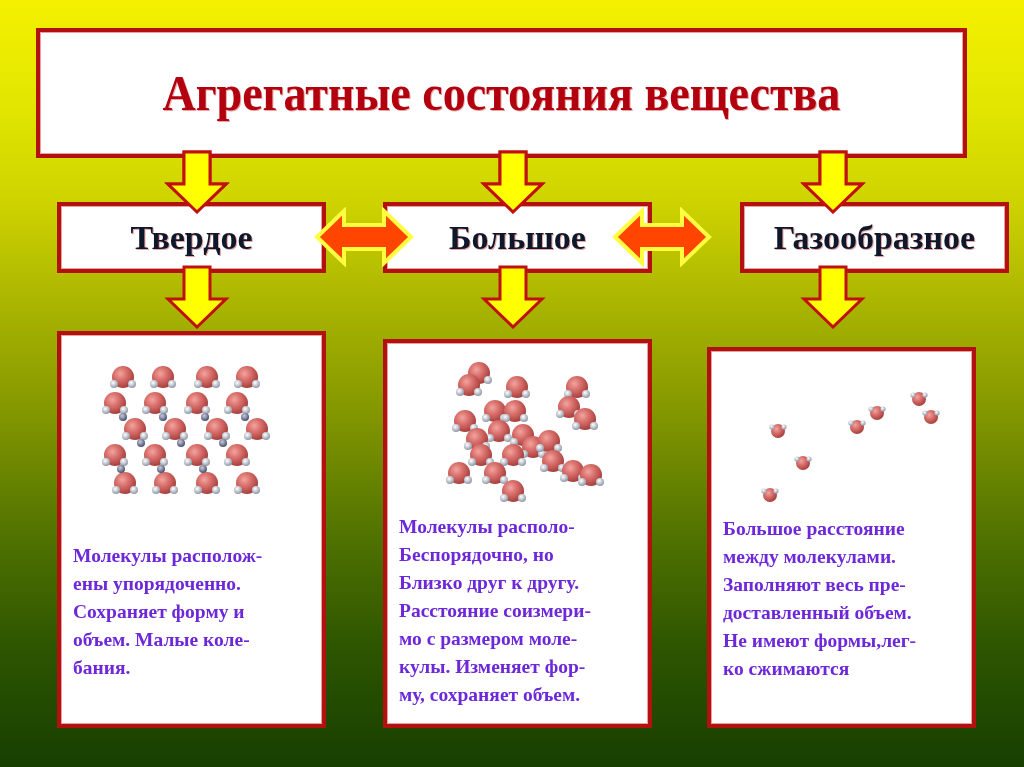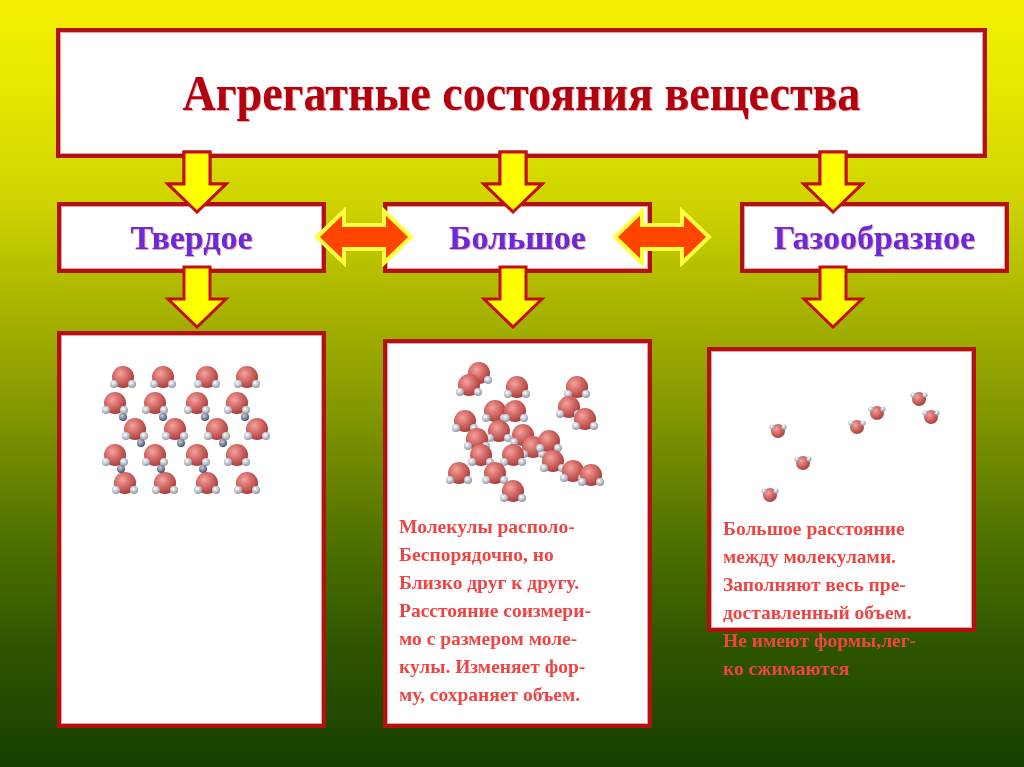--- a/index.html
+++ b/index.html
@@ -7,35 +7,35 @@
       width: 1024px; height: 767px; position: relative; overflow: hidden;
       background: linear-gradient(to bottom, #f5f000 0%, #e4e800 12%, #cfd400 26%, #a9b400 40%, #7f9400 55%, #507200 70%, #2e5600 84%, #173f00 100%);
       font-family: "Liberation Serif", serif;
     }
     .box {
       position: absolute; background: #ffffff;
       border: 4px solid #b31010;
       box-shadow: 0 0 0 1px #e8a0a0 inset;
       box-sizing: border-box;
     }
-    .title-box { left: 56px; top: 28px; width: 931px; height: 130px; display:flex; align-items:center; justify-content:center; }
+    .title-box { left: 36px; top: 28px; width: 931px; height: 130px; display:flex; align-items:center; justify-content:center; }
     .title-text {
       color: #b3000f; font-weight: bold; font-size: 50px; letter-spacing: 0px;
       transform: scaleX(0.92); white-space: nowrap;
       text-shadow: 1px 1px 0 #e7a4a4;
     }
     .state-box { top: 202px; height: 71px; width: 269px; display:flex; align-items:center; justify-content:center; }
     .state-text {
-      color: #6d28d9; font-weight: bold; font-size: 34px; white-space: nowrap;
+      color: #0f172a; font-weight: bold; font-size: 34px; white-space: nowrap;
       text-shadow: 1px 1px 0 #e7a4a4;
     }
     .content-box { padding: 0; }
     .desc {
       position: absolute; left: 12px; right: 6px;
-      color: #ef4444; font-weight: bold; font-size: 19.5px; line-height: 28px;
+      color: #6d28d9; font-weight: bold; font-size: 19.5px; line-height: 28px;
       white-space: pre-line;
     }
     .arrow-down { position: absolute; width: 66px; height: 64px; }
     .arrow-lr { position: absolute; width: 100px; height: 60px; }
     .mol-area { position: absolute; }
   </style>
 </head>
 <body>
 
 <svg width="0" height="0" style="position:absolute">
@@ -138,20 +138,25 @@
       <circle cx="104" cy="62" r="4" fill="url(#hydDark)"></circle>
         <circle cx="144" cy="62" r="4" fill="url(#hydDark)"></circle>
       <circle cx="40" cy="88" r="4" fill="url(#hydDark)"></circle>
         <circle cx="80" cy="88" r="4" fill="url(#hydDark)"></circle>
       <circle cx="122" cy="88" r="4" fill="url(#hydDark)"></circle>
         <circle cx="20" cy="114" r="4" fill="url(#hydDark)"></circle>
       <circle cx="60" cy="114" r="4" fill="url(#hydDark)"></circle>
         <circle cx="102" cy="114" r="4" fill="url(#hydDark)"></circle>
     </g>
   </svg>
+  <div class="desc" style="top:207px;">Молекулы располож-
+ены упорядоченно.
+Сохраняет форму и
+объем. Малые коле-
+бания.</div>
 </div>
 
 <div class="box content-box" style="left:383px; top:339px; width:269px; height:389px;">
   <svg class="mol-area" style="left:50px; top:12px;" width="170" height="150" viewBox="0 0 170 150">
     <use href="#mol" x="42" y="18"></use>
       <use href="#mol" x="32" y="30"></use>
       <use href="#mol" x="80" y="32"></use>
     <use href="#mol" x="140" y="32"></use>
       <use href="#mol" x="132" y="52"></use>
       <use href="#mol" x="148" y="64"></use>
@@ -174,21 +179,21 @@
   </svg>
   <div class="desc" style="top:170px;">Молекулы располо-
 Беспорядочно, но
 Близко друг к другу.
 Расстояние соизмери-
 мо с размером моле-
 кулы. Изменяет фор-
 му, сохраняет объем.</div>
 </div>
 
-<div class="box content-box" style="left:707px; top:347px; width:269px; height:285px;padding-left:28px;">
+<div class="box content-box" style="left:707px; top:347px; width:269px; height:381px;padding-left:28px;">
   <svg class="mol-area" style="left:40px; top:20px;" width="220" height="140" viewBox="0 0 220 140">
     <use href="#molS" x="27" y="60"></use>
     <use href="#molS" x="52" y="92"></use>
     <use href="#molS" x="19" y="124"></use>
     <use href="#molS" x="106" y="56"></use>
     <use href="#molS" x="126" y="42"></use>
     <use href="#molS" x="168" y="28"></use>
     <use href="#molS" x="180" y="46"></use>
   </svg>
   <div class="desc" style="top:164px;">Большое расстояние

